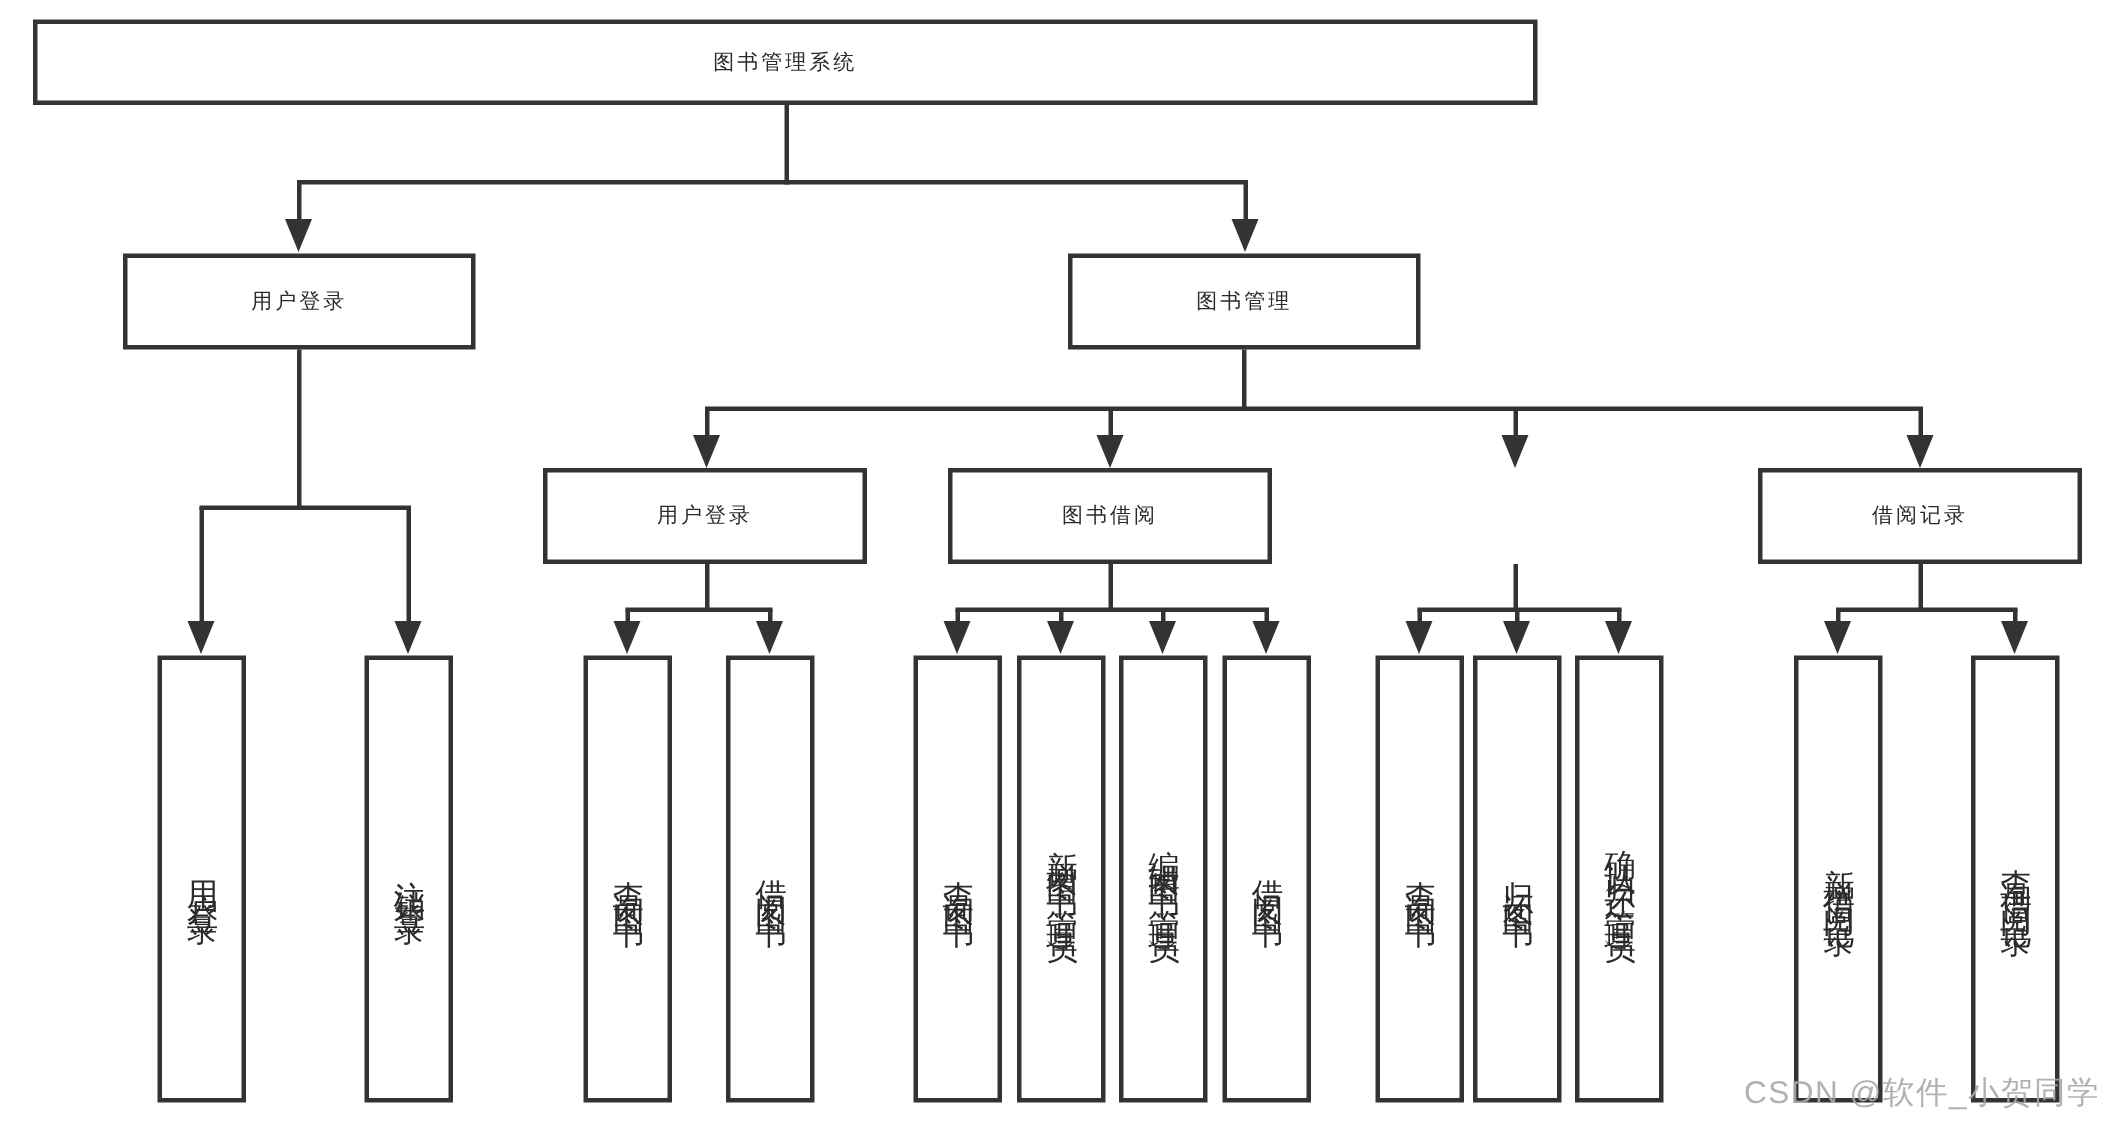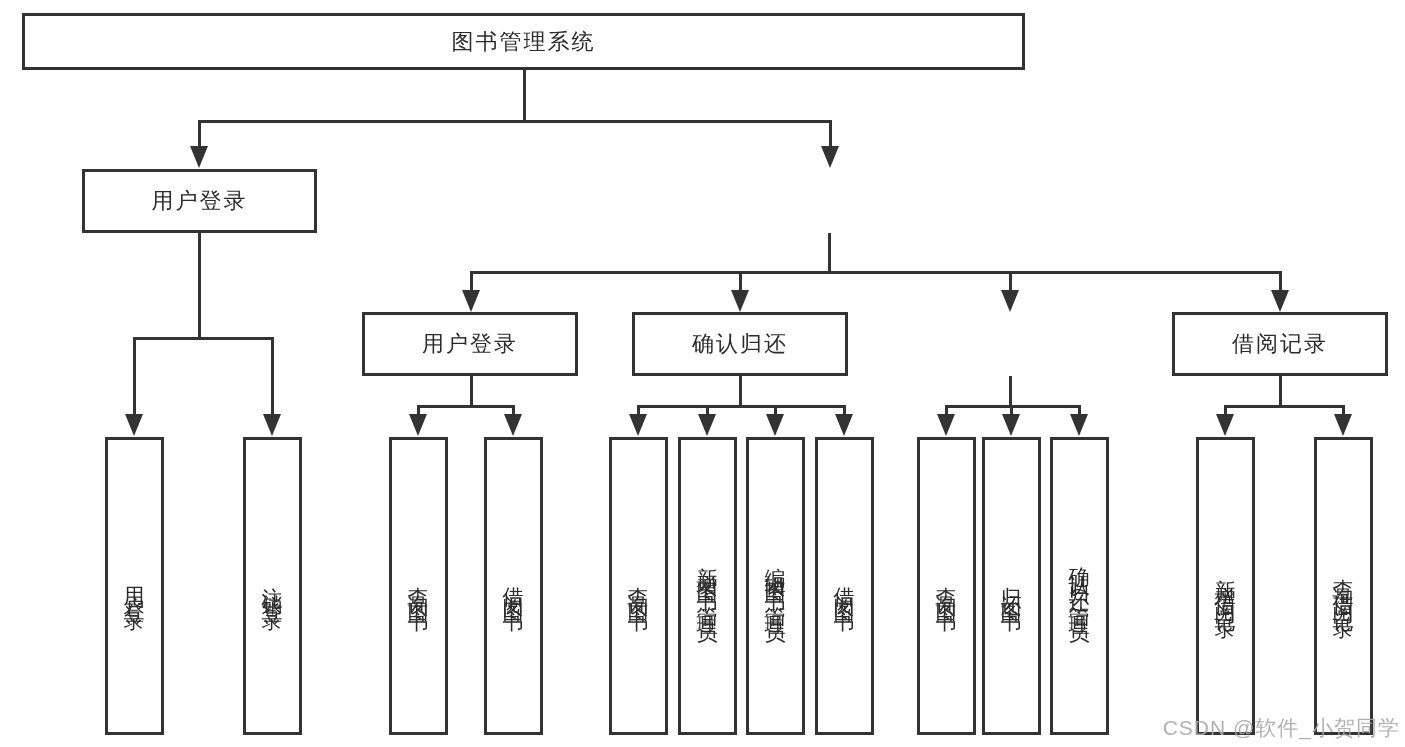--- a/index.html
+++ b/index.html
@@ -3,21 +3,21 @@
 <meta charset="utf-8">
 <style>
   html,body{margin:0;padding:0;background:#ffffff;}
   .stage{
     position:relative;width:1405px;height:747px;background:#ffffff;overflow:hidden;
     font-family:"Liberation Sans","DejaVu Sans",sans-serif;color:#2b2b2b;
   }
   .box{
     position:absolute;box-sizing:border-box;border:3px solid #333333;background:#ffffff;
     display:flex;align-items:center;justify-content:center;
-    font-size:22px;letter-spacing:2px;color:#2b2b2b;
+    font-size:14px;letter-spacing:2px;color:#2b2b2b;
   }
   .box.v{
     writing-mode:vertical-rl;
     font-size:21px;letter-spacing:8px;line-height:1;
   }
   .ln{position:absolute;background:#333333;}
   .ln-v{width:3px;}
   .ln-h{height:3px;}
   .arw{
     position:absolute;width:0;height:0;
@@ -30,23 +30,24 @@
   }
 </style>
 </head>
 <body>
 
 <div class="stage">
 
   <div class="box h" style="left:22px;top:13px;width:1003px;height:57px">图书管理系统</div>
 
   <div class="box h" style="left:82px;top:169px;width:235px;height:64px">用户登录</div>
+  <div class="box h" style="left:712px;top:169px;width:235px;height:64px">图书管理</div>
 
   <div class="box h" style="left:362px;top:312px;width:216px;height:64px">用户登录</div>
-  <div class="box h" style="left:632px;top:312px;width:216px;height:64px">确认归还</div>
+  <div class="box h" style="left:632px;top:312px;width:216px;height:64px">图书借阅</div>
   <div class="box h" style="left:1172px;top:312px;width:216px;height:64px">借阅记录</div>
 
   <div class="box v" style="left:105px;top:437px;width:59px;height:298px">用户登录</div>
   <div class="box v" style="left:243px;top:437px;width:59px;height:298px">注销登录</div>
 
   <div class="box v" style="left:389px;top:437px;width:59px;height:298px">查询图书</div>
   <div class="box v" style="left:484px;top:437px;width:59px;height:298px">借阅图书</div>
 
   <div class="box v" style="left:609px;top:437px;width:59px;height:298px">查询图书</div>
   <div class="box v" style="left:678px;top:437px;width:59px;height:298px">新增图书（管理员）</div>

